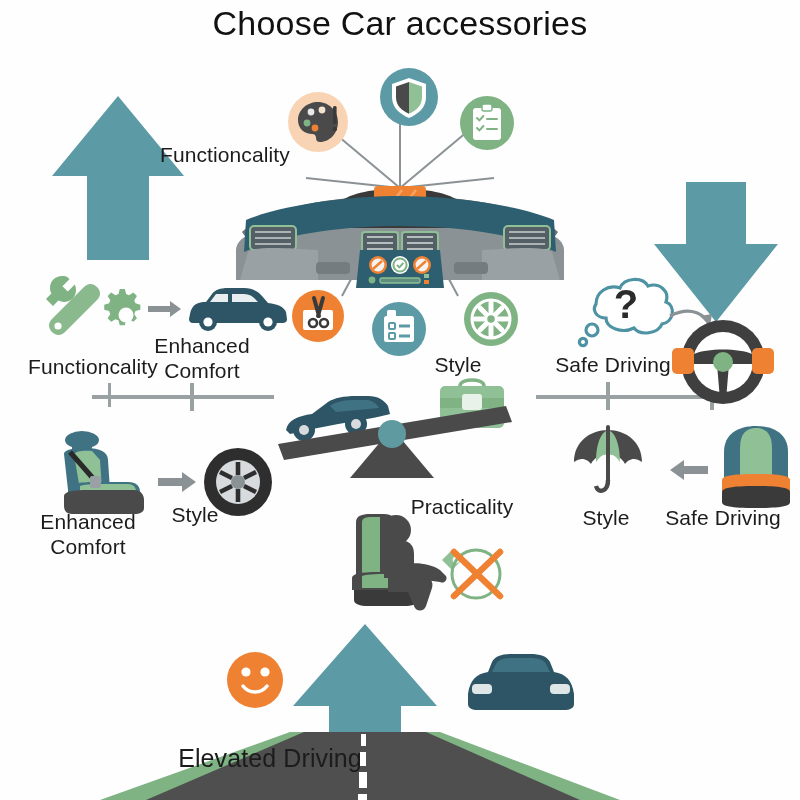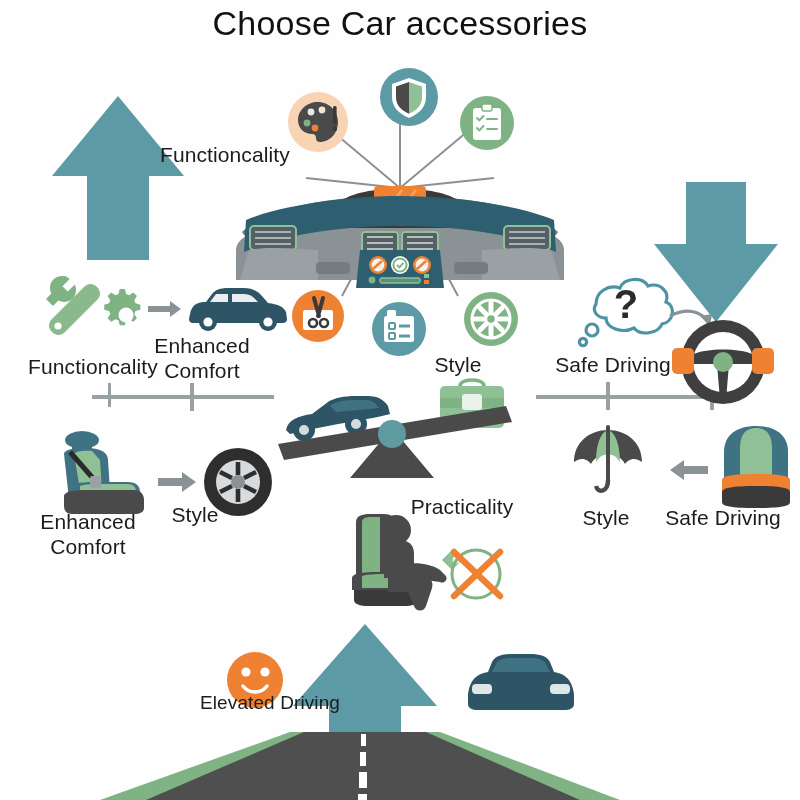--- a/index.html
+++ b/index.html
@@ -343,15 +343,15 @@
     <circle cx="205" cy="50" r="4.6" fill="#ffffff"></circle>
     <path d="M183 64 C189 72 201 72 207 64" stroke="#ffffff" stroke-width="3.4" fill="none" stroke-linecap="round"></path>
     <g fill="#2d5566">
       <path d="M408 72 C410 58 416 52 428 50 L432 40 C435 34 442 32 452 32 L470 32 C480 32 487 34 490 40 L494 50 C506 52 512 58 514 72 L514 82 C514 86 510 88 504 88 L418 88 C412 88 408 86 408 82 Z"></path>
       <path d="M436 42 C438 38 444 36 452 36 L470 36 C478 36 484 38 486 42 L490 50 L432 50 Z" fill="#3f7384"></path>
     </g>
     <rect x="412" y="62" width="20" height="10" rx="4" fill="#dfe6e8"></rect>
     <rect x="490" y="62" width="20" height="10" rx="4" fill="#dfe6e8"></rect>
   </svg>
 
-  <div class="lbl" style="left:150px;top:692px;width:240px;font-size:19px;">Elevated Driving</div>
+  <div class="lbl" style="left:150px;top:744px;width:240px;font-size:25px;">Elevated Driving</div>
 
 </div>
 
 </body></html>

